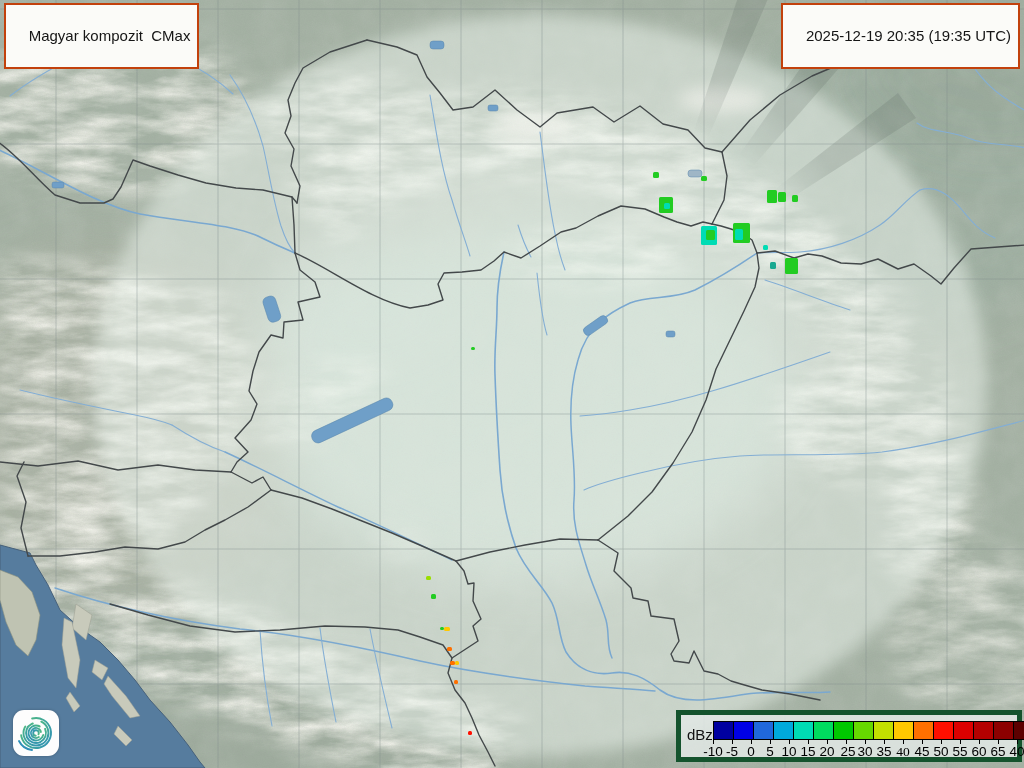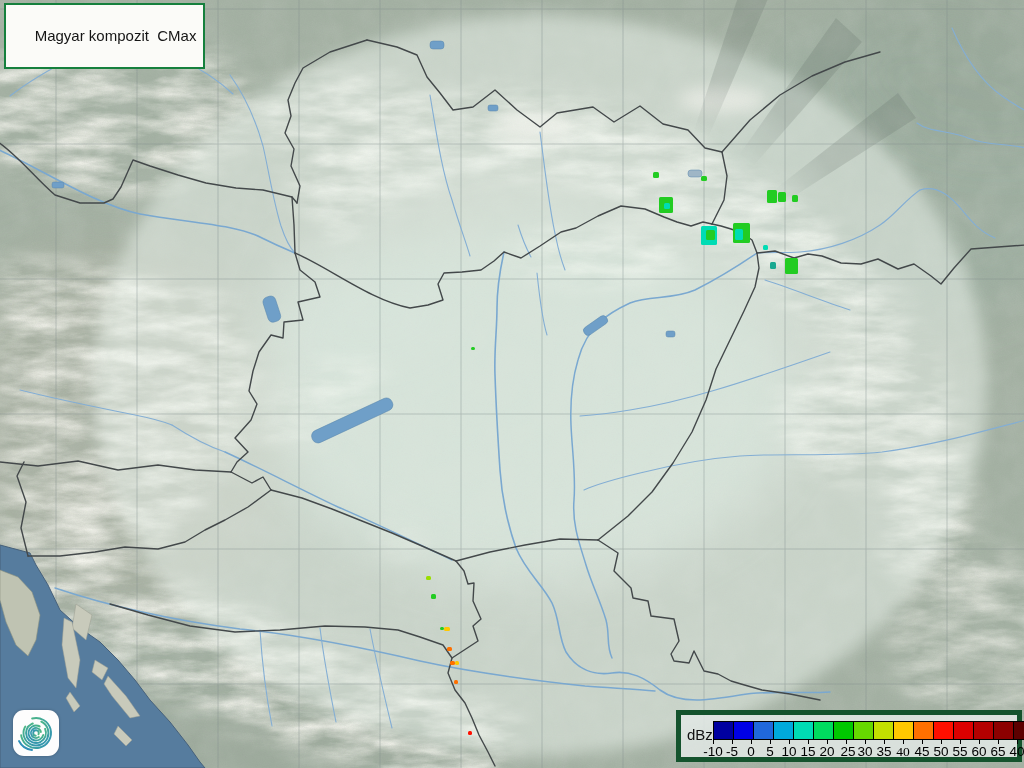--- a/index.html
+++ b/index.html
@@ -3,22 +3,22 @@
 <meta charset="utf-8">
 <style>
   html,body{margin:0;padding:0;background:#777;}
   .stage{
     position:relative;width:1024px;height:768px;overflow:hidden;
     font-family:"Liberation Sans",sans-serif;
     background:#a6b3a5;
   }
   .stage svg.map{position:absolute;left:0;top:0;}
   .info-box{
-    position:absolute;background:#fbfbf8;border:2px solid #15803d;
-    color:#151515;font-size:15px;line-height:19px;padding:2px 7px 3px 12px;
+    position:absolute;background:#fbfbf8;border:2px solid #c2410c;
+    color:#151515;font-size:15px;line-height:19px;padding:2px 7px 3px 6px;
     white-space:pre;z-index:30;
   }
   #title-box{left:4px;top:3px;}
   #time-box{right:4px;top:3px;}
   #legend-panel{
     position:absolute;left:676px;top:710px;width:346px;height:52px;
     background:rgba(224,231,228,0.88);border:5px solid #14532d;
     box-sizing:border-box;z-index:30;
   }
   #legend-unit{position:absolute;left:6px;top:11px;font-size:15px;color:#111;}
@@ -247,20 +247,23 @@
         <rect x="455" y="661" width="4" height="4" rx="1.5" fill="#ffc800"></rect>
         <rect x="454" y="680" width="4" height="4" rx="1.5" fill="#ff7000"></rect>
         <rect x="468" y="731" width="4" height="4" rx="1.5" fill="#ff0f00"></rect>
       </g>
   </svg>
 
   <div class="info-box" id="title-box">
     <span>Magyar kompozit  CMax</span>
   </div>
 
+  <div class="info-box" id="time-box">
+    <span>2025-12-19 20:35 (19:35 UTC)</span>
+  </div>
 
   <div id="legend-panel">
     <span id="legend-unit">dBz</span>
     <div id="legend-cells">
         <div class="legend-cell" style="background: rgb(0, 0, 160);"></div>
         <div class="legend-cell" style="background: rgb(0, 0, 230);"></div>
         <div class="legend-cell" style="background: rgb(32, 104, 220);"></div>
         <div class="legend-cell" style="background: rgb(0, 170, 220);"></div>
         <div class="legend-cell" style="background: rgb(0, 220, 180);"></div>
         <div class="legend-cell" style="background: rgb(0, 220, 95);"></div>

